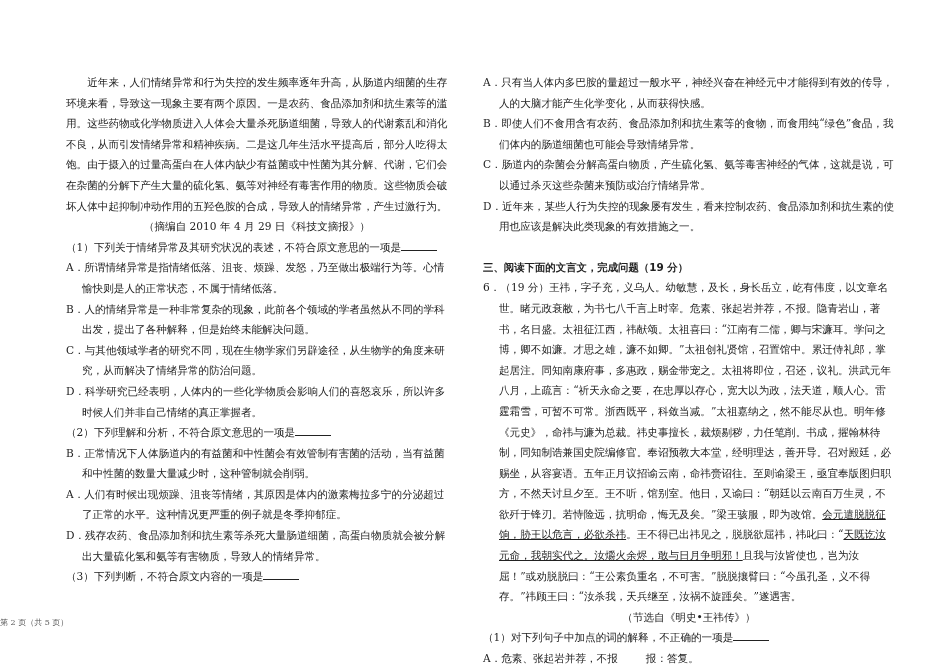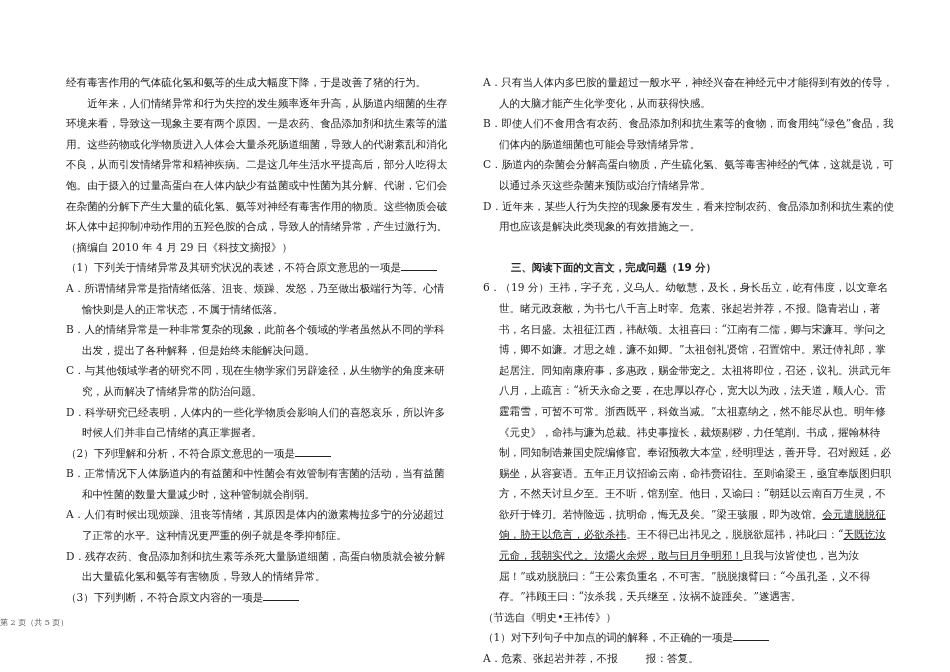--- a/index.html
+++ b/index.html
@@ -5,33 +5,32 @@
   html, body { margin:0; padding:0; background:#ffffff; }
   body { width:950px; height:672px; position:relative; overflow:hidden;
          font-family:"DejaVu Serif", "Liberation Serif", serif; color:#222; }
   .col { position:absolute; top:72px; font-size:10.6px; line-height:20.6px; }
   .left { left:66px; width:382px; }
   .right { left:483px; width:412px; }
   p { margin:0; }
   .ind1 { text-indent:2em; }
   .opt { padding-left:16px; text-indent:-16px; }
   .q { }
-  .right-align { text-align:left; }
-  .bold { font-weight:bold; font-family:"DejaVu Sans", "Liberation Sans", sans-serif; font-size:10.4px;margin-left:28px; }
+  .right-align { text-align:center; }
+  .bold { font-weight:bold; font-family:"DejaVu Sans", "Liberation Sans", sans-serif; font-size:10.4px; }
   .blank { display:inline-block; width:36px; border-bottom:1px solid #222; height:10px; vertical-align:baseline; }
   .u { text-decoration:underline; }
   .gap { height:20px; }
   .footer { position:absolute; top:617px; left:0; width:950px; font-size:8px; color:#555; }
   .para6 { padding-left:16px; text-indent:-16px; }
 </style>
 </head>
 <body>
 
 <div class="col left">
-  <p>经有毒害作用的气体硫化氢和氨等的生成大幅度下降，于是改善了猪的行为。</p>
   <p class="ind1">近年来，人们情绪异常和行为失控的发生频率逐年升高，从肠道内细菌的生存环境来看，导致这一现象主要有两个原因。一是农药、食品添加剂和抗生素等的滥用。这些药物或化学物质进入人体会大量杀死肠道细菌，导致人的代谢紊乱和消化不良，从而引发情绪异常和精神疾病。二是这几年生活水平提高后，部分人吃得太饱。由于摄入的过量高蛋白在人体内缺少有益菌或中性菌为其分解、代谢，它们会在杂菌的分解下产生大量的硫化氢、氨等对神经有毒害作用的物质。这些物质会破坏人体中起抑制冲动作用的五羟色胺的合成，导致人的情绪异常，产生过激行为。</p>
   <p class="right-align">（摘编自 2010 年 4 月 29 日《科技文摘报》）</p>
   <p class="q"><span>（1）下列关于情绪异常及其研究状况的表述，不符合原文意思的一项是</span><span class="blank"></span></p>
   <p class="opt">A．所谓情绪异常是指情绪低落、沮丧、烦躁、发怒，乃至做出极端行为等。心情愉快则是人的正常状态，不属于情绪低落。</p>
   <p class="opt">B．人的情绪异常是一种非常复杂的现象，此前各个领域的学者虽然从不同的学科出发，提出了各种解释，但是始终未能解决问题。</p>
   <p class="opt">C．与其他领域学者的研究不同，现在生物学家们另辟途径，从生物学的角度来研究，从而解决了情绪异常的防治问题。</p>
   <p class="opt">D．科学研究已经表明，人体内的一些化学物质会影响人们的喜怒哀乐，所以许多时候人们并非自己情绪的真正掌握者。</p>
   <p class="q"><span>（2）下列理解和分析，不符合原文意思的一项是</span><span class="blank"></span></p>
   <p class="opt">B．正常情况下人体肠道内的有益菌和中性菌会有效管制有害菌的活动，当有益菌和中性菌的数量大量减少时，这种管制就会削弱。</p>
   <p class="opt">A．人们有时候出现烦躁、沮丧等情绪，其原因是体内的激素梅拉多宁的分泌超过了正常的水平。这种情况更严重的例子就是冬季抑郁症。</p>

